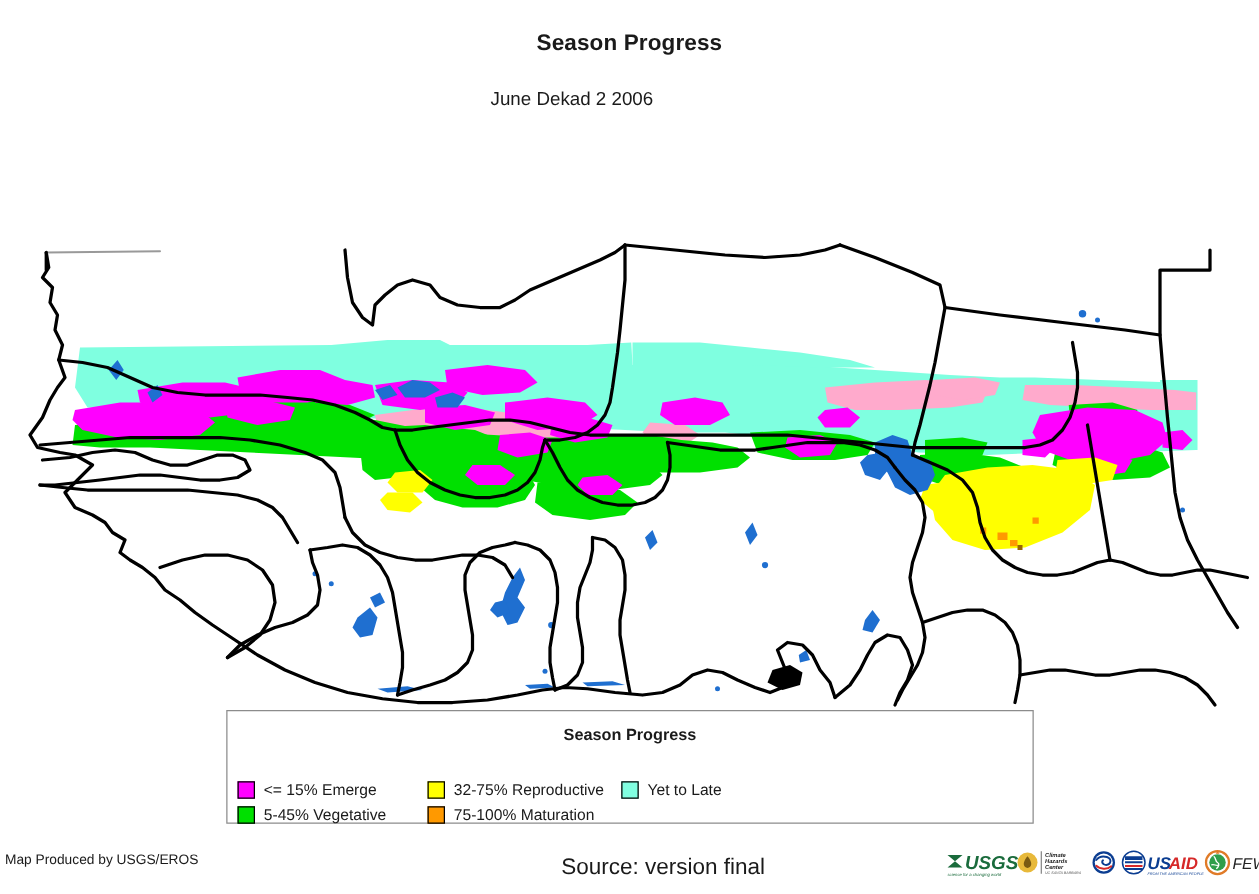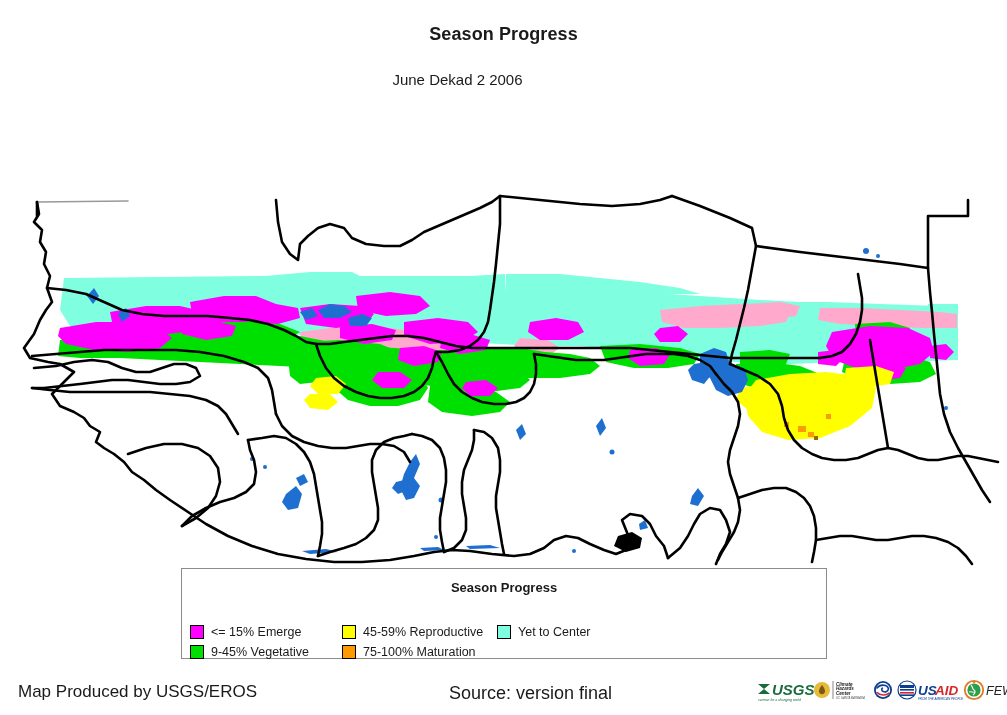--- a/index.html
+++ b/index.html
@@ -107,23 +107,23 @@
   }
   .legend-label {
     font-size: 12.5px;
     white-space: nowrap;
     line-height: 14px;
   }
 
   
   #footer-left {
     position: absolute;
-    left: 18px;
+    left: 4px;
     top: 682px;
-    font-size: 17px;
+    font-size: 11px;
   }
   #footer-center {
     position: absolute;
     left: 449px;
     top: 683px;
     font-size: 18px;
   }
   #footer-logos {
     position: absolute;
     left: 756px;
@@ -406,40 +406,40 @@
 
   <div id="legend-grid">
 
     <div class="legend-col c0">
       <div class="legend-entry">
         <span class="legend-swatch" style="background:#FF00FF"></span>
         <span class="legend-label">&lt;= 15% Emerge</span>
       </div>
       <div class="legend-entry">
         <span class="legend-swatch" style="background:#00E000"></span>
-        <span class="legend-label">9-45% Vegetative</span>
+        <span class="legend-label">5-45% Vegetative</span>
       </div>
     </div>
 
     <div class="legend-col c1">
       <div class="legend-entry">
         <span class="legend-swatch" style="background:#FFFF00"></span>
-        <span class="legend-label">45-59% Reproductive</span>
+        <span class="legend-label">32-75% Reproductive</span>
       </div>
       <div class="legend-entry">
         <span class="legend-swatch" style="background:#FF9900"></span>
         <span class="legend-label">75-100% Maturation</span>
       </div>
     </div>
 
 
     <div class="legend-col c3">
       <div class="legend-entry">
         <span class="legend-swatch" style="background:#7FFFE0"></span>
-        <span class="legend-label">Yet to Center</span>
+        <span class="legend-label">Yet to Late</span>
       </div>
     </div>
 
   </div>
 </div>
 
 <div id="footer-left">Map Produced by USGS/EROS</div>
 <div id="footer-center">Source: version final</div>
 
 <div id="footer-logos">

